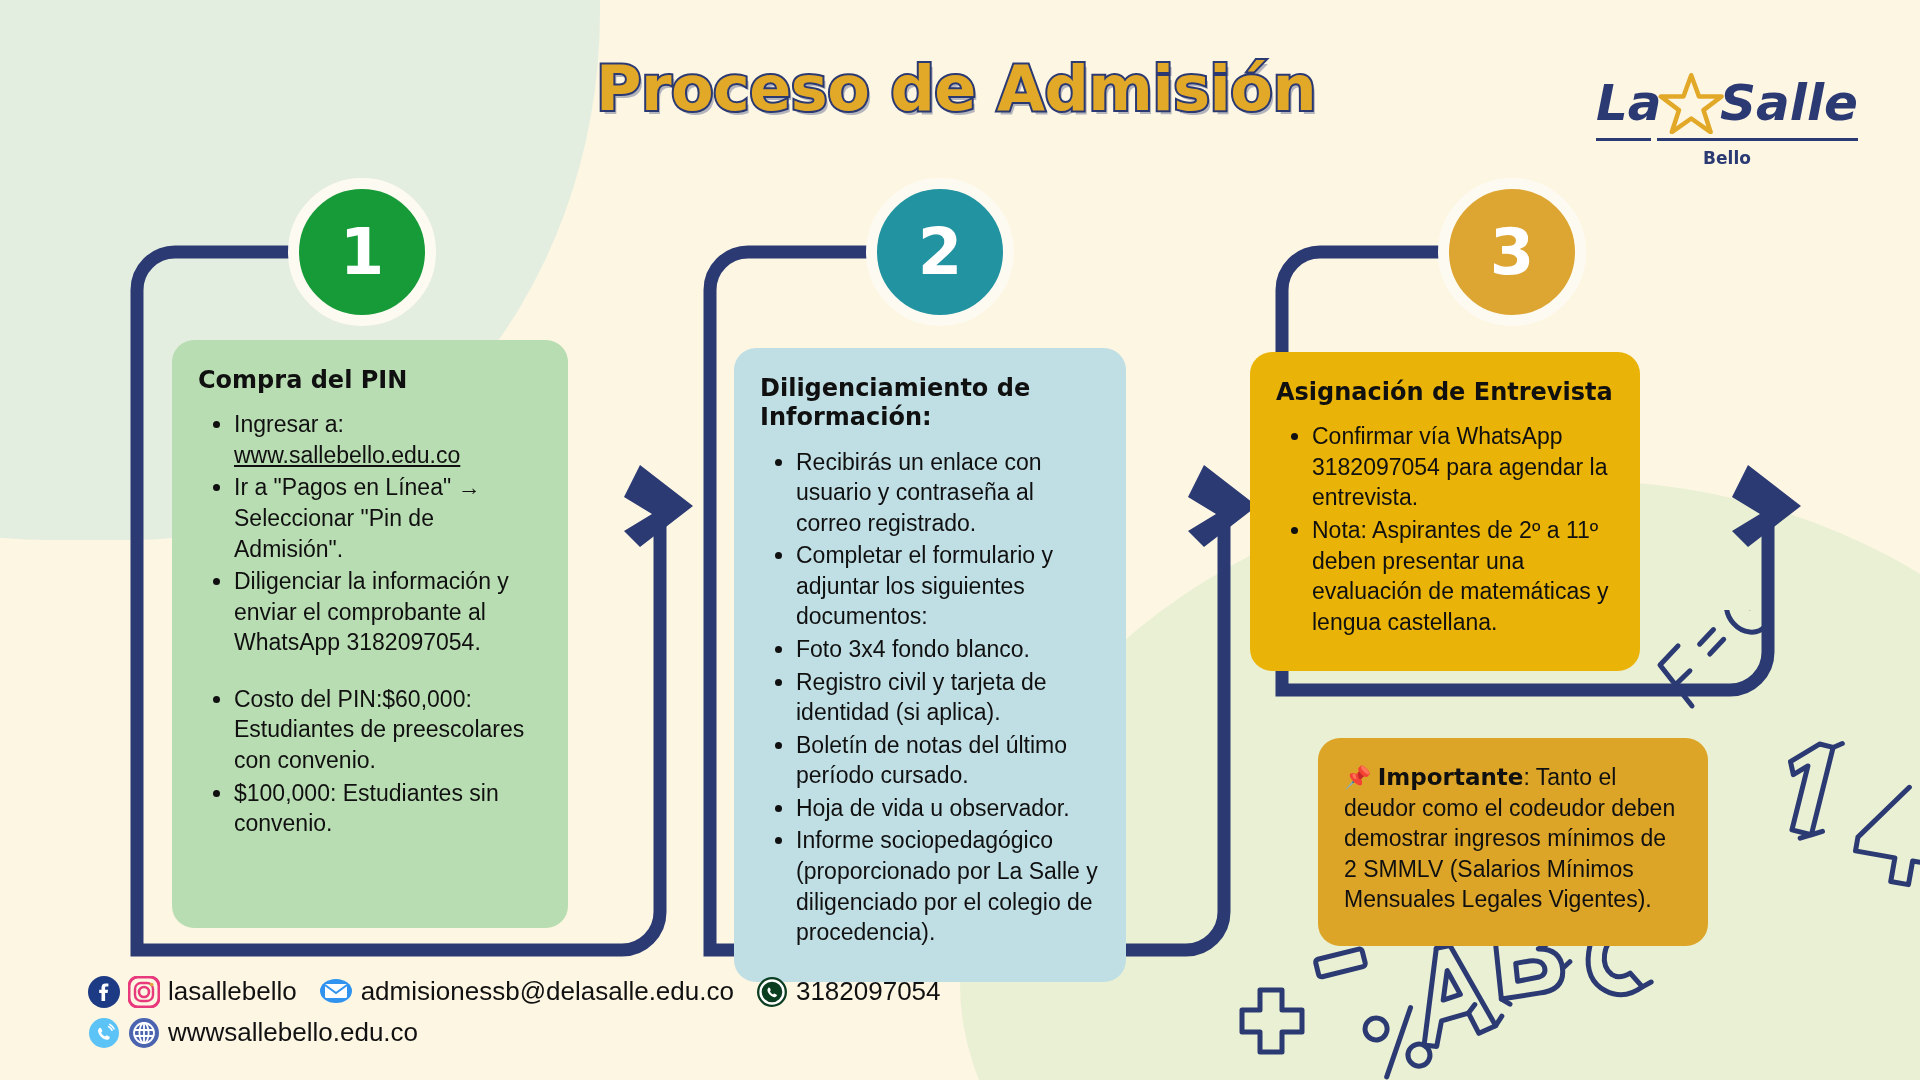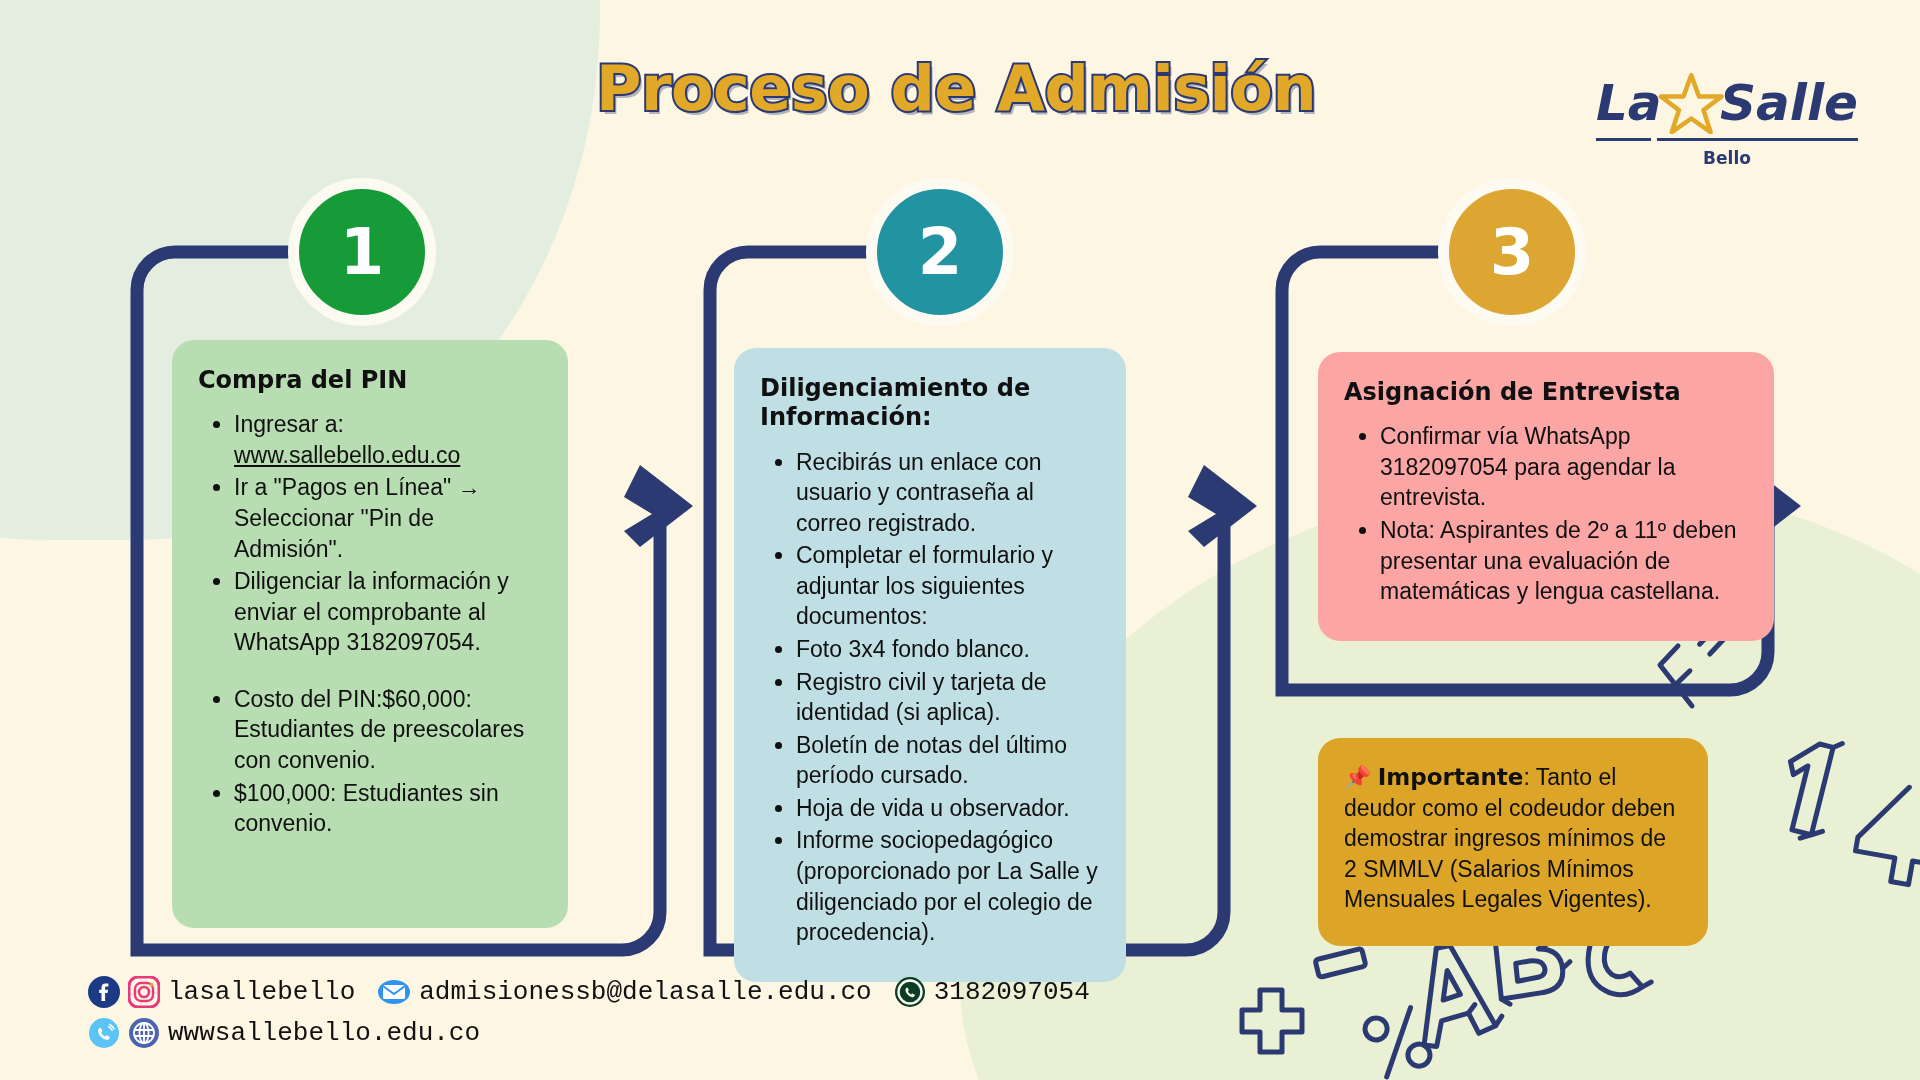--- a/index.html
+++ b/index.html
@@ -96,39 +96,39 @@
     line-height: 1.22;
     margin-bottom: 14px;
   }
   .card ul { list-style: disc; padding-left: 36px; }
   .card li { font-size: 23px; line-height: 1.33; margin-bottom: 2px; }
   .card li.gap { margin-top: 26px; }
   .card .lnk { text-decoration: underline; }
 
   .card1 { left: 172px; top: 340px; width: 396px; background: #b9ddb2; min-height: 588px; }
   .card2 { left: 734px; top: 348px; width: 392px; background: #c0dfe5; min-height: 570px; }
-  .card3 { left: 1318px; top: 352px; width: 456px; background: #fca5a5; }
+  .card3 { left: 1250px; top: 352px; width: 390px; background: #eab308; }
 
   .note-box {
     position: absolute;
     left: 1318px; top: 738px; width: 390px;
     background: #dda528;
     border-radius: 22px;
     padding: 24px 26px 31px 26px;
     font-size: 23px; line-height: 1.33; color: #101010;
   }
   .note-box b { font-family: "DejaVu Sans", sans-serif; font-weight: 700; }
   .pin { font-size: 22px; }
 
   
   .footer { position: absolute; left: 88px; bottom: 22px; }
   .footer-row {
-    display: flex; align-items: center;
+    display: flex; 
     font-size: 26px; color: #111;
-    font-family: Liberation Mono, monospace;
+    font-family: Liberation Sans, sans-serif;
     margin-bottom: 9px;
   }
   .footer-row .ico { margin-right: 8px; display: inline-flex; }
   .footer-row .txt { margin-right: 22px; }
   .footer-row .txt:last-child { margin-right: 0; }
 </style>
 </head>
 <body>
 
 <div id="stage">

